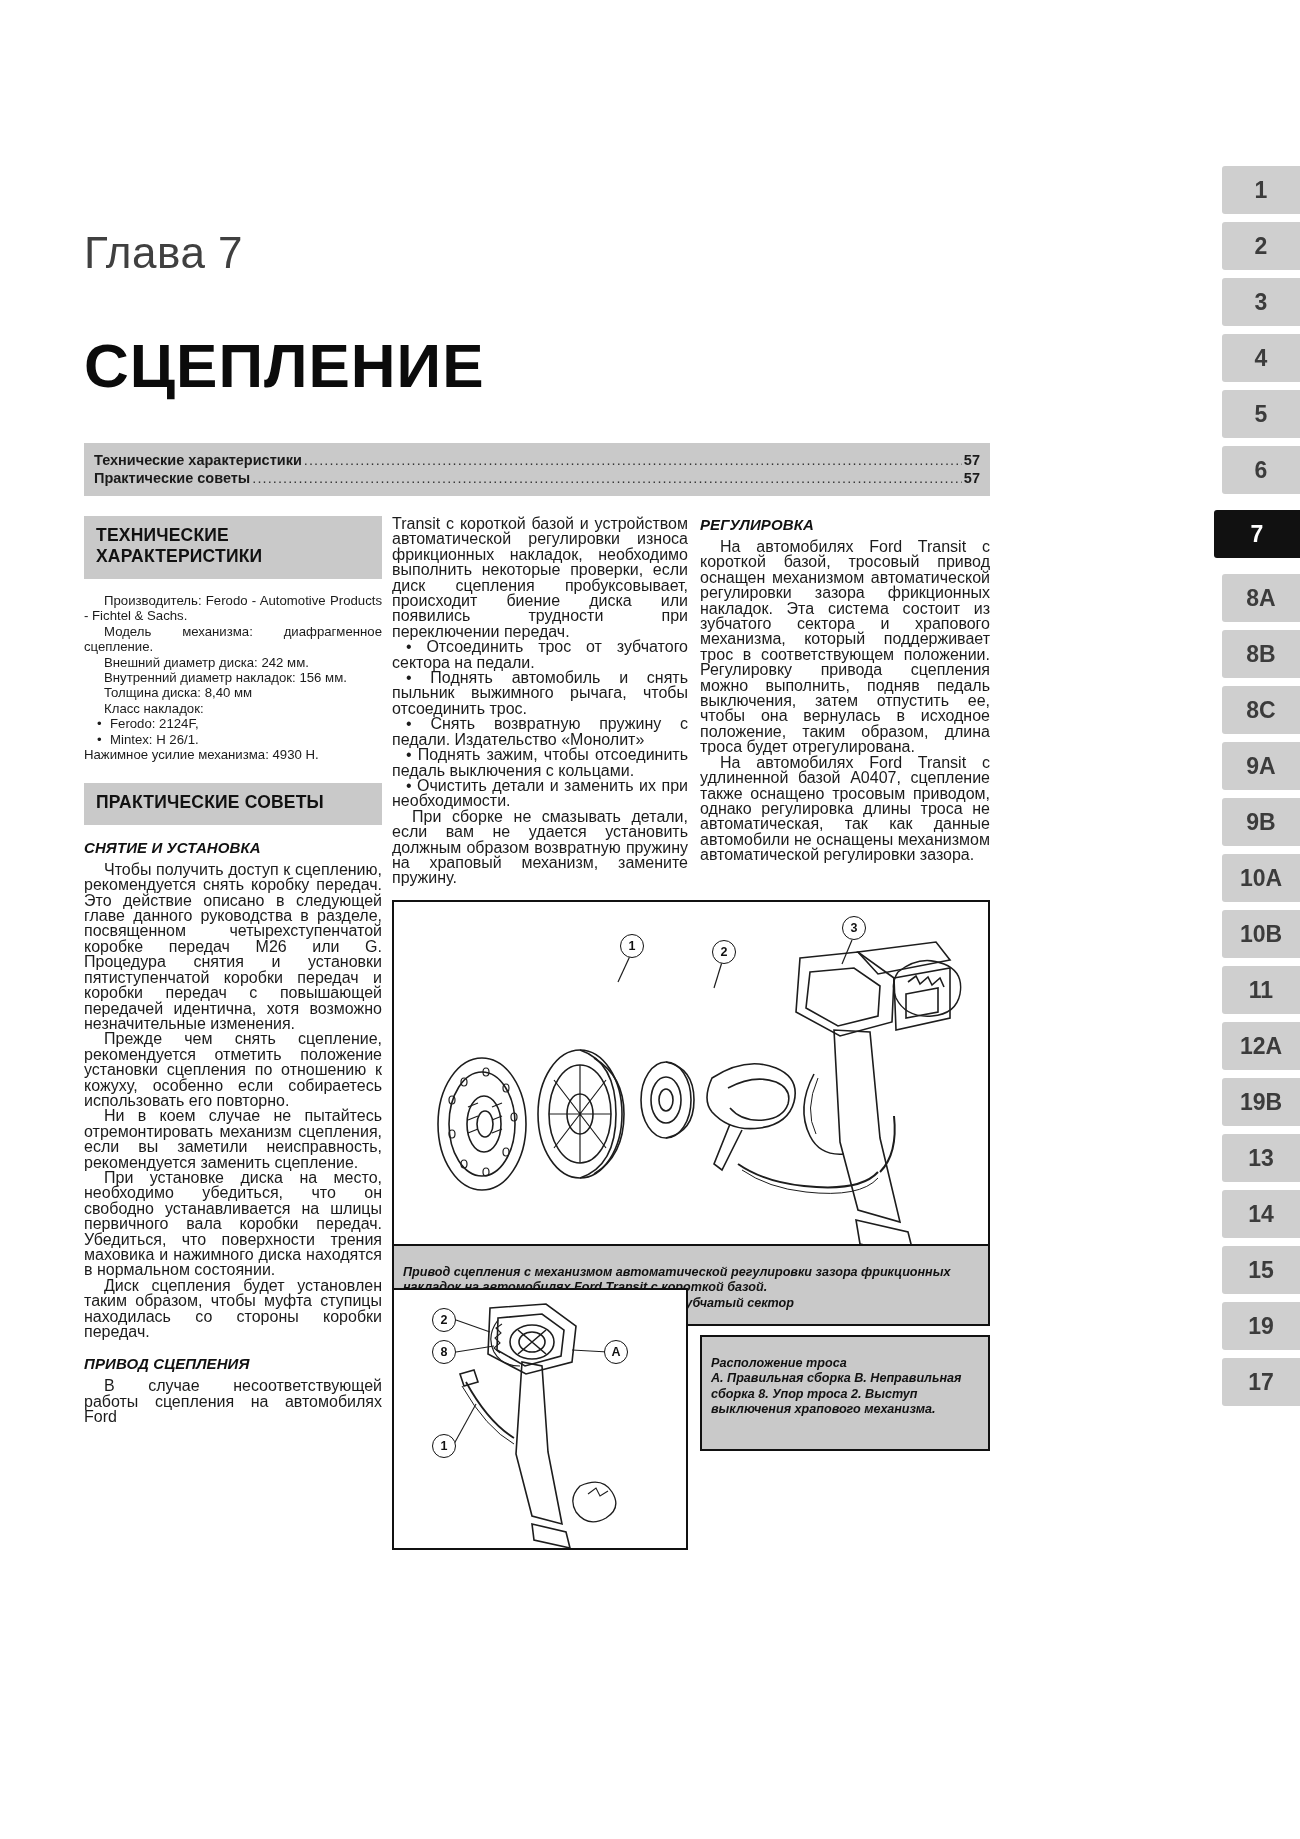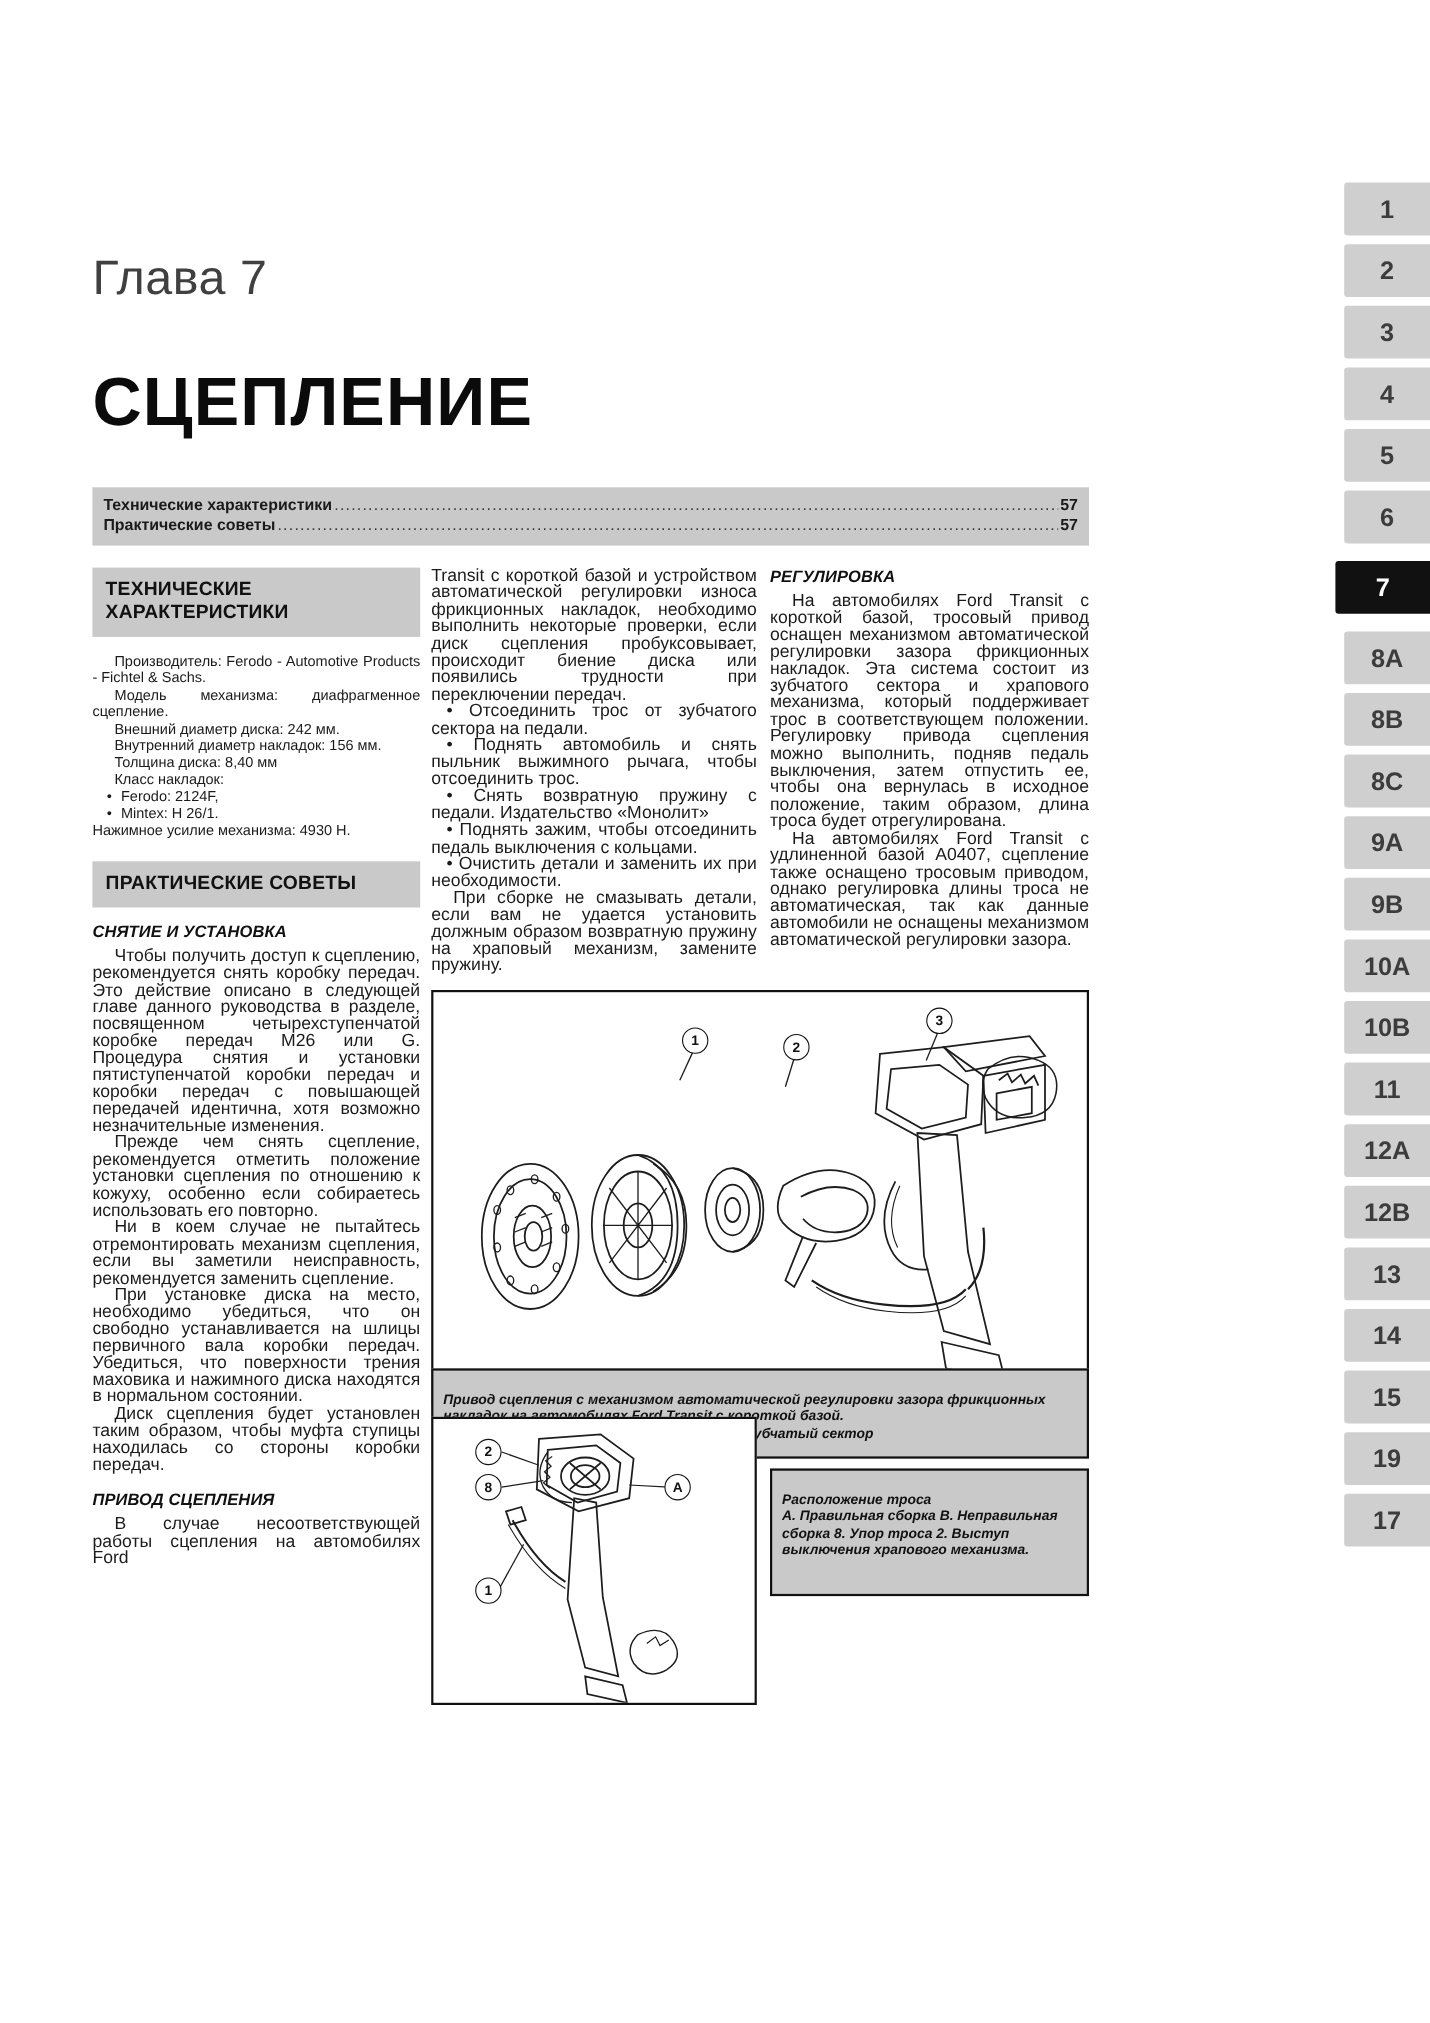--- a/index.html
+++ b/index.html
@@ -274,21 +274,21 @@
     <div class="tab active" style="top:510px;">7</div>
     <div class="tab" style="top:574px;">8A</div>
     <div class="tab" style="top:630px;">8B</div>
     <div class="tab" style="top:686px;">8C</div>
     <div class="tab" style="top:742px;">9A</div>
     <div class="tab" style="top:798px;">9B</div>
     <div class="tab" style="top:854px;">10A</div>
     <div class="tab" style="top:910px;">10B</div>
     <div class="tab" style="top:966px;">11</div>
     <div class="tab" style="top:1022px;">12A</div>
-    <div class="tab" style="top:1078px;">12B</div>
+    <div class="tab" style="top:1078px;">19B</div>
     <div class="tab" style="top:1134px;">13</div>
     <div class="tab" style="top:1190px;">14</div>
     <div class="tab" style="top:1246px;">15</div>
     <div class="tab" style="top:1302px;">19</div>
     <div class="tab" style="top:1358px;">17</div>
   </div>
 
 </div>
 
 </body></html>

